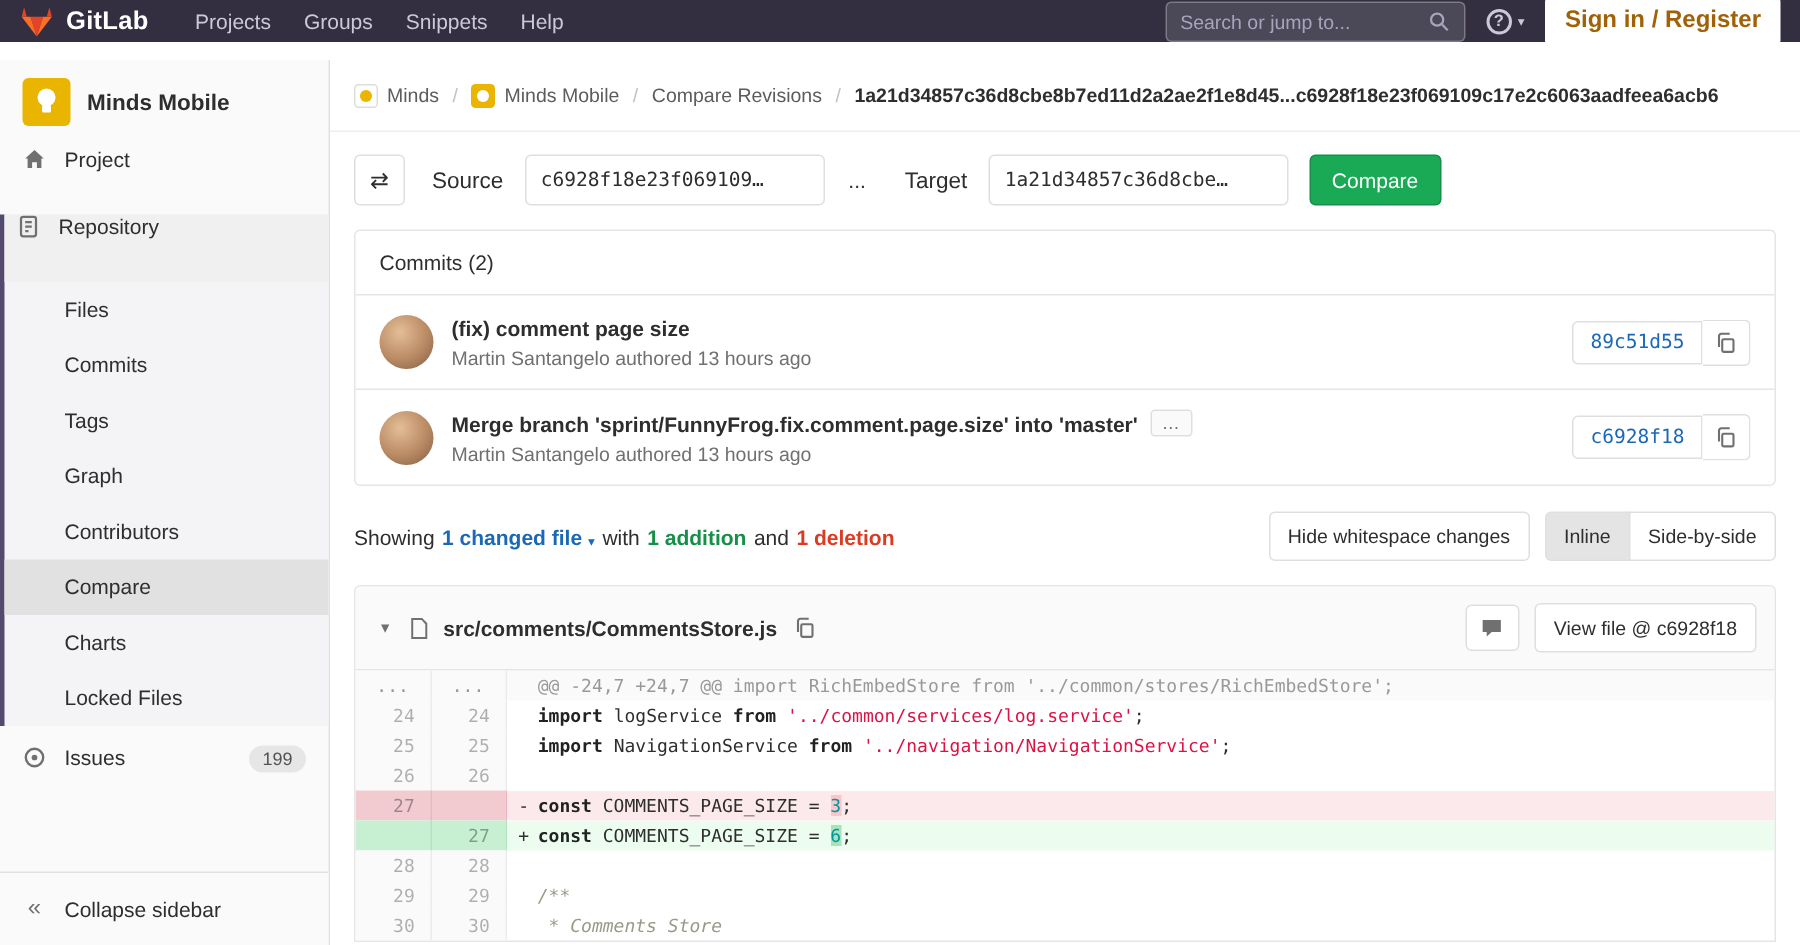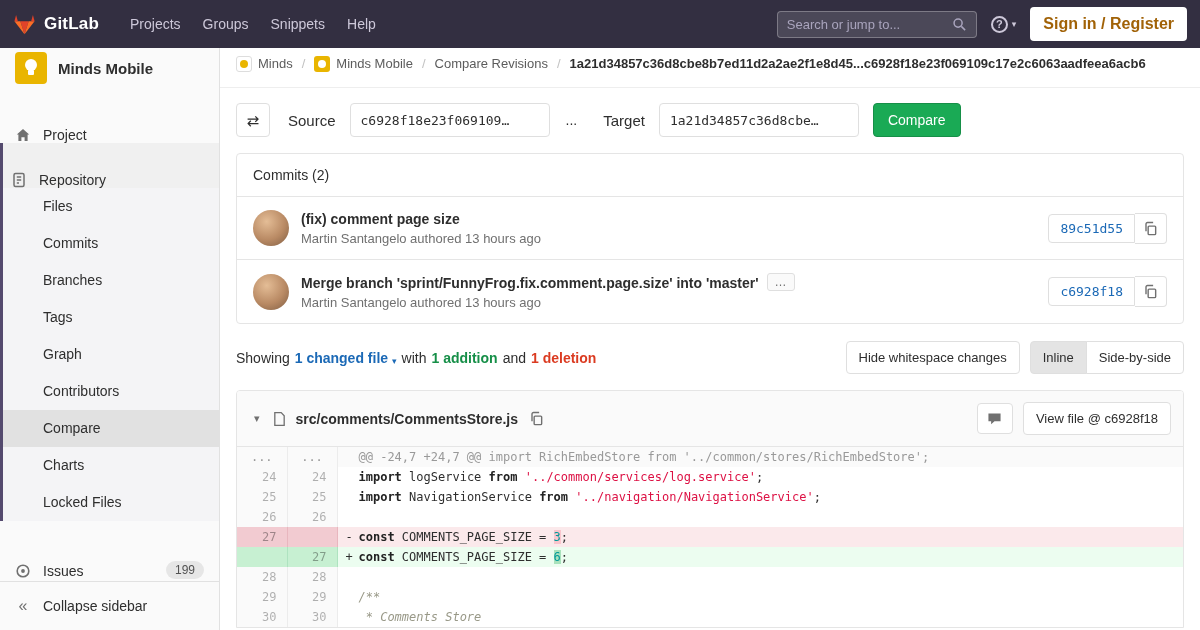--- a/index.html
+++ b/index.html
@@ -2,21 +2,21 @@
 <html><head>
 <meta charset="utf-8">
 <style>
   *{margin:0;padding:0;box-sizing:border-box}
   html,body{width:1200px;height:630px;overflow:hidden;background:#fff;
     font-family:"Liberation Sans",sans-serif;color:#2e2e2e;font-size:14px}
   a{text-decoration:none;color:inherit}
   button{font-family:"Liberation Sans",sans-serif;cursor:pointer}
 
   
-  .navbar{position:fixed;top:0;left:0;right:0;height:48px;background:#332f41;
+  .navbar{position:fixed;top:0;left:0;right:0;height:28px;background:#332f41;
     display:flex;align-items:center;padding:0 13px;z-index:50}
   .brand{display:flex;align-items:center;gap:8px;margin-right:20px}
   .brand-name{color:#fff;font-weight:bold;font-size:17px;letter-spacing:.2px}
   .nav-links{display:flex;list-style:none}
   .nav-links a{display:block;color:#cdc8d9;font-size:14px;padding:10px 11px}
   .nav-right{margin-left:auto;display:flex;align-items:center;gap:14px}
   .search-box{width:200px;height:27px;background:rgba(255,255,255,.12);
     border:1px solid rgba(255,255,255,.28);border-radius:4px;display:flex;
     align-items:center;padding:0 9px;gap:6px}
   .search-box input{flex:1;background:transparent;border:none;outline:none;
@@ -33,21 +33,21 @@
   .sidebar{position:fixed;top:40px;left:0;bottom:0;width:220px;background:#fafafa;
     border-right:1px solid #e1e1e1;z-index:40}
   .project-header{display:flex;align-items:center;gap:11px;padding:12px 15px 14px}
   .project-avatar{width:32px;height:32px;border-radius:4px;background:#e9b500;
     position:relative;flex:none}
   .project-avatar::before{content:"";position:absolute;left:10px;top:7px;width:12px;
     height:12px;border-radius:50%;background:#fff}
   .project-avatar::after{content:"";position:absolute;left:13px;top:18px;width:6px;
     height:5px;background:#fff;border-radius:1px}
   .project-title{font-size:15px;font-weight:600}
-  .side-item{display:flex;align-items:flex-end;gap:12px;height:45px;padding:0 15px;
+  .side-item{display:flex;align-items:flex-start;gap:12px;height:45px;padding:0 15px;
     font-size:14px;color:#2e2e2e;cursor:pointer}
   .side-item .s-icon{width:16px;height:16px;flex:none;display:flex;align-items:center;
     justify-content:center}
   .repo-section{border-left:3px solid #544a6e;background:#f4f4f6}
   .repo-section .side-item{padding-left:8px;background:#f0f0f0}
   .submenu{list-style:none}
   .sub-item{height:37px;line-height:37px;padding-left:40px;font-size:14px;
     color:#2e2e2e;cursor:pointer}
   .sub-item.active{background:#e1e1e1}
   .issues-row{margin-top:13px}
@@ -214,21 +214,20 @@
           <svg width="16" height="16" viewBox="0 0 16 16">
             <rect x="3" y="1.5" width="10" height="13" rx="1.5" fill="none" stroke="#707070" stroke-width="1.5"></rect>
             <path d="M5.8 5 h4.4 M5.8 8 h4.4 M5.8 11 h2.2" stroke="#707070" stroke-width="1.5"></path>
           </svg>
         </span>
         <span>Repository</span>
       </div>
       <ul class="submenu">
           <li class="sub-item">Files</li>
           <li class="sub-item">Commits</li>
-          <li class="sub-item">Branches</li>
           <li class="sub-item">Tags</li>
           <li class="sub-item">Graph</li>
           <li class="sub-item">Contributors</li>
           <li class="sub-item active">Compare</li>
           <li class="sub-item">Charts</li>
           <li class="sub-item">Locked Files</li>
         </ul>
     </div>
 
     <div class="side-item issues-row">

